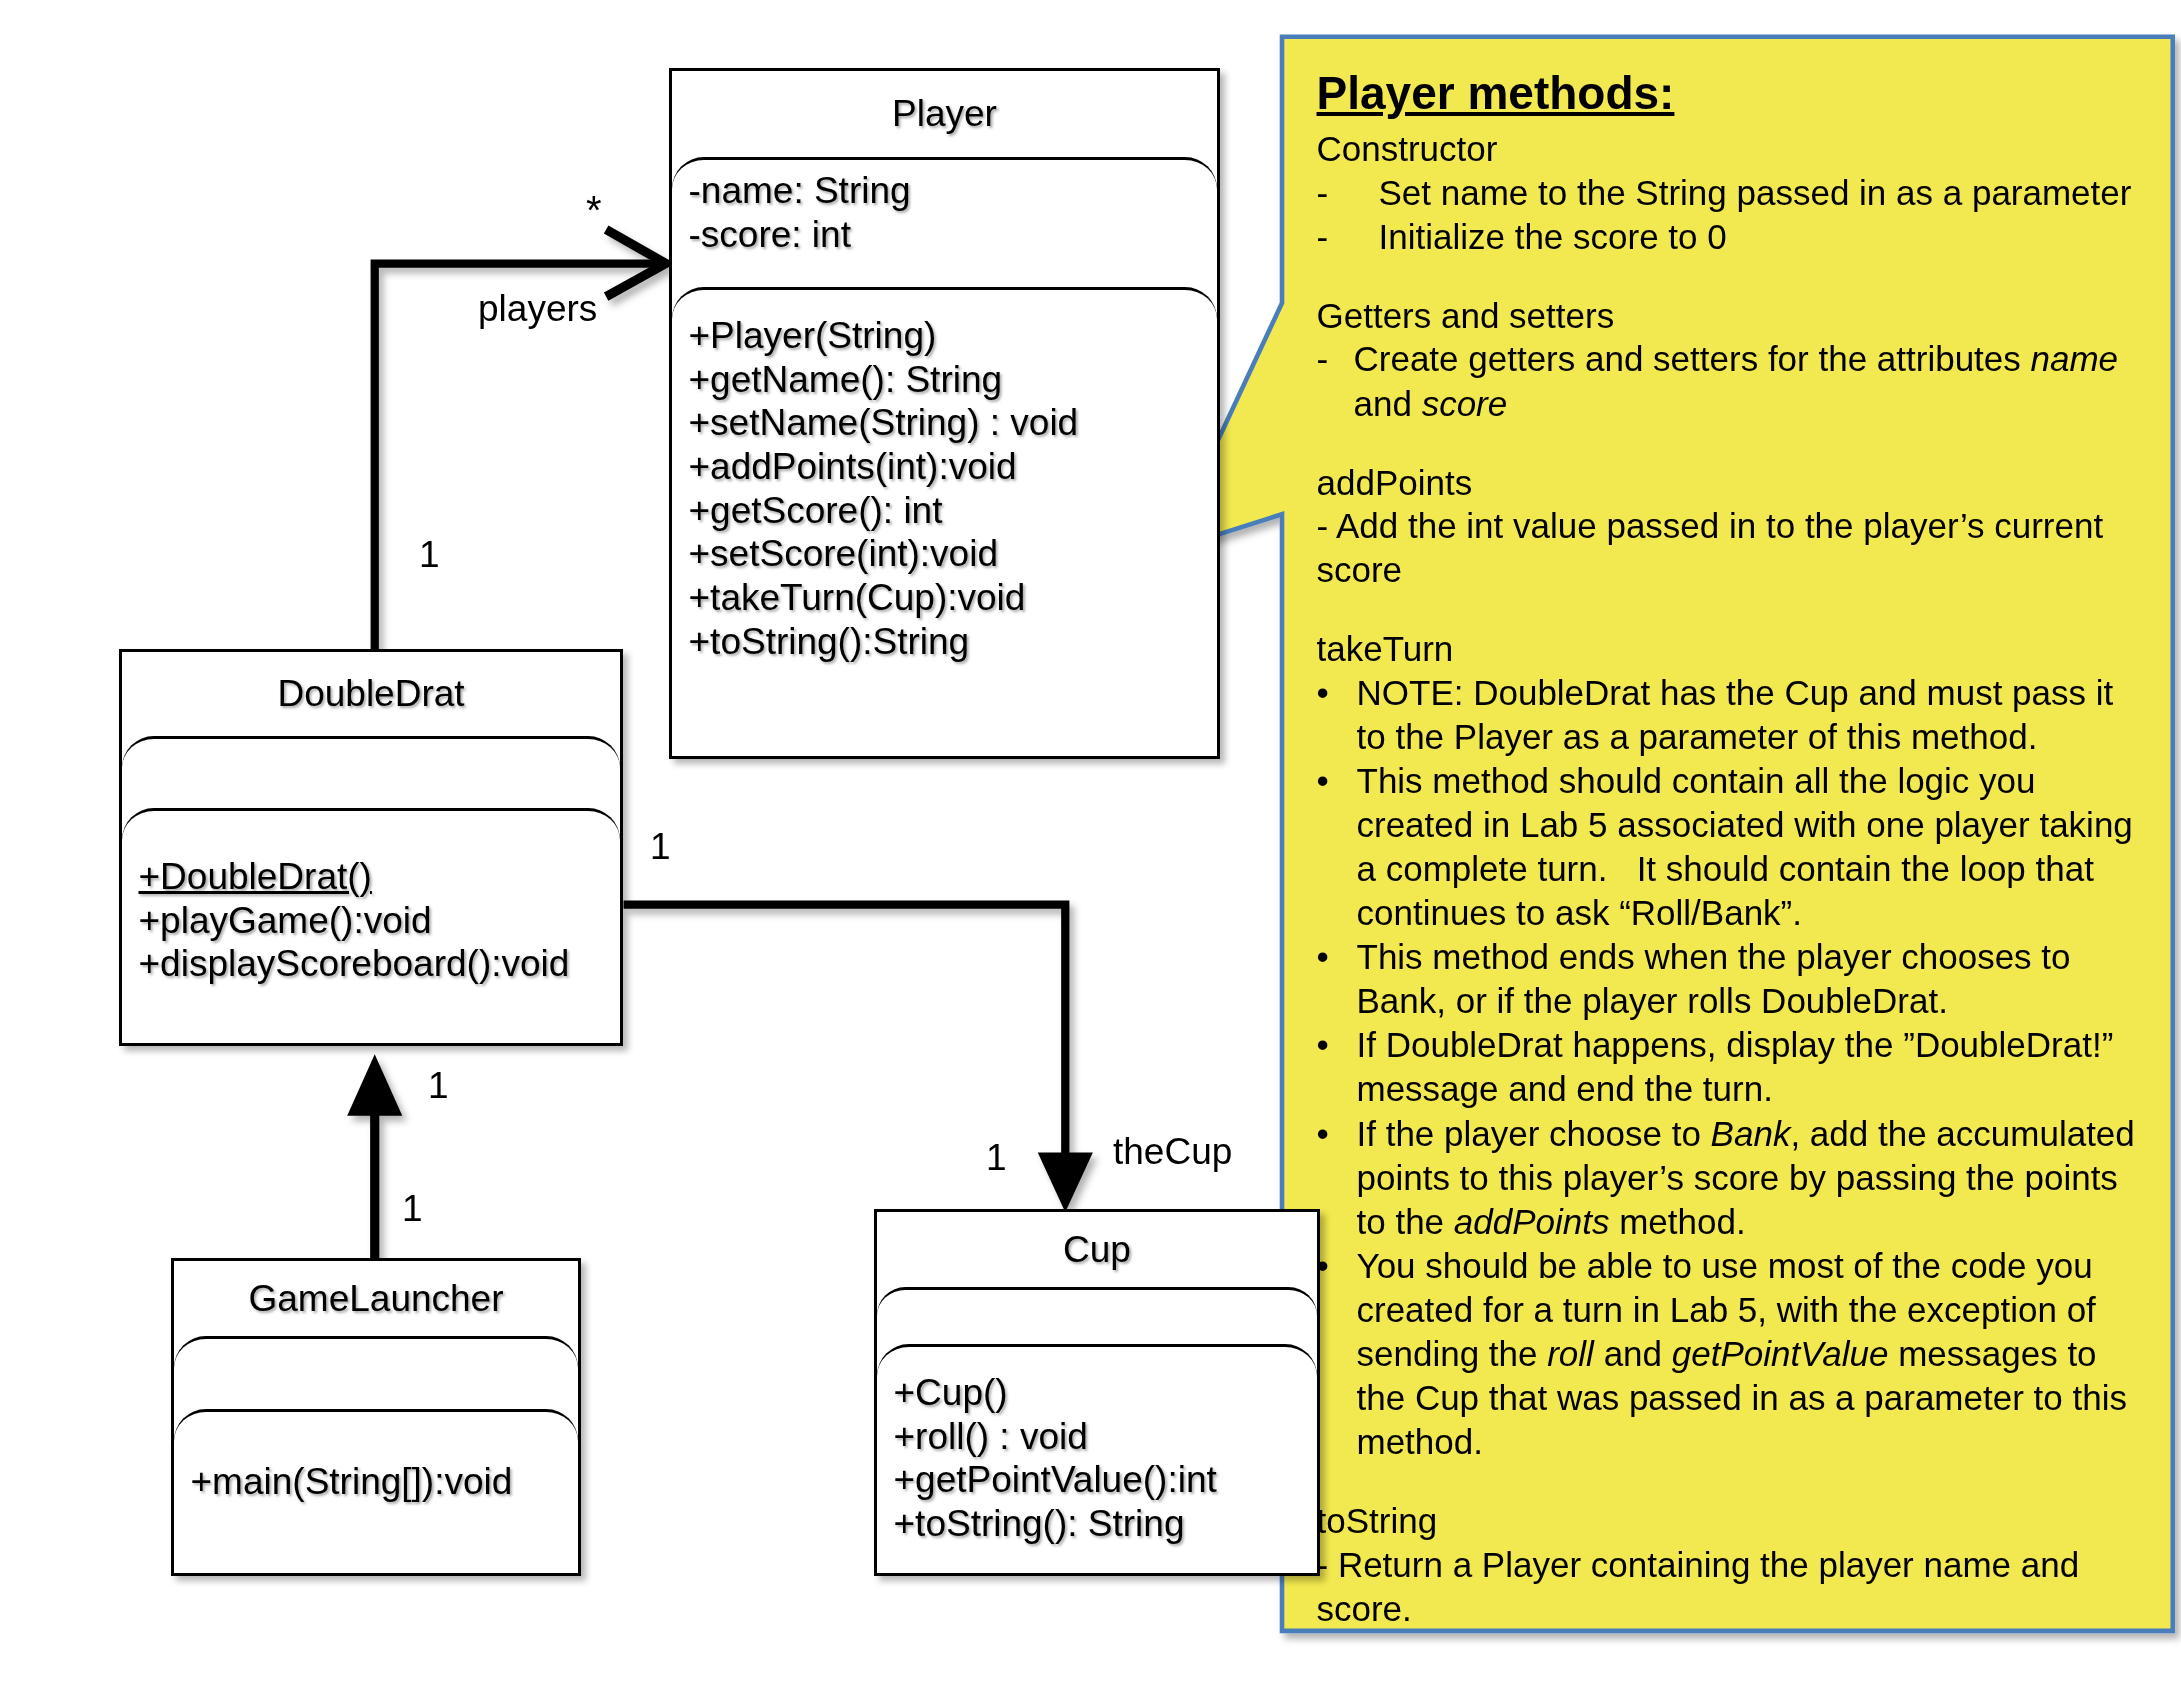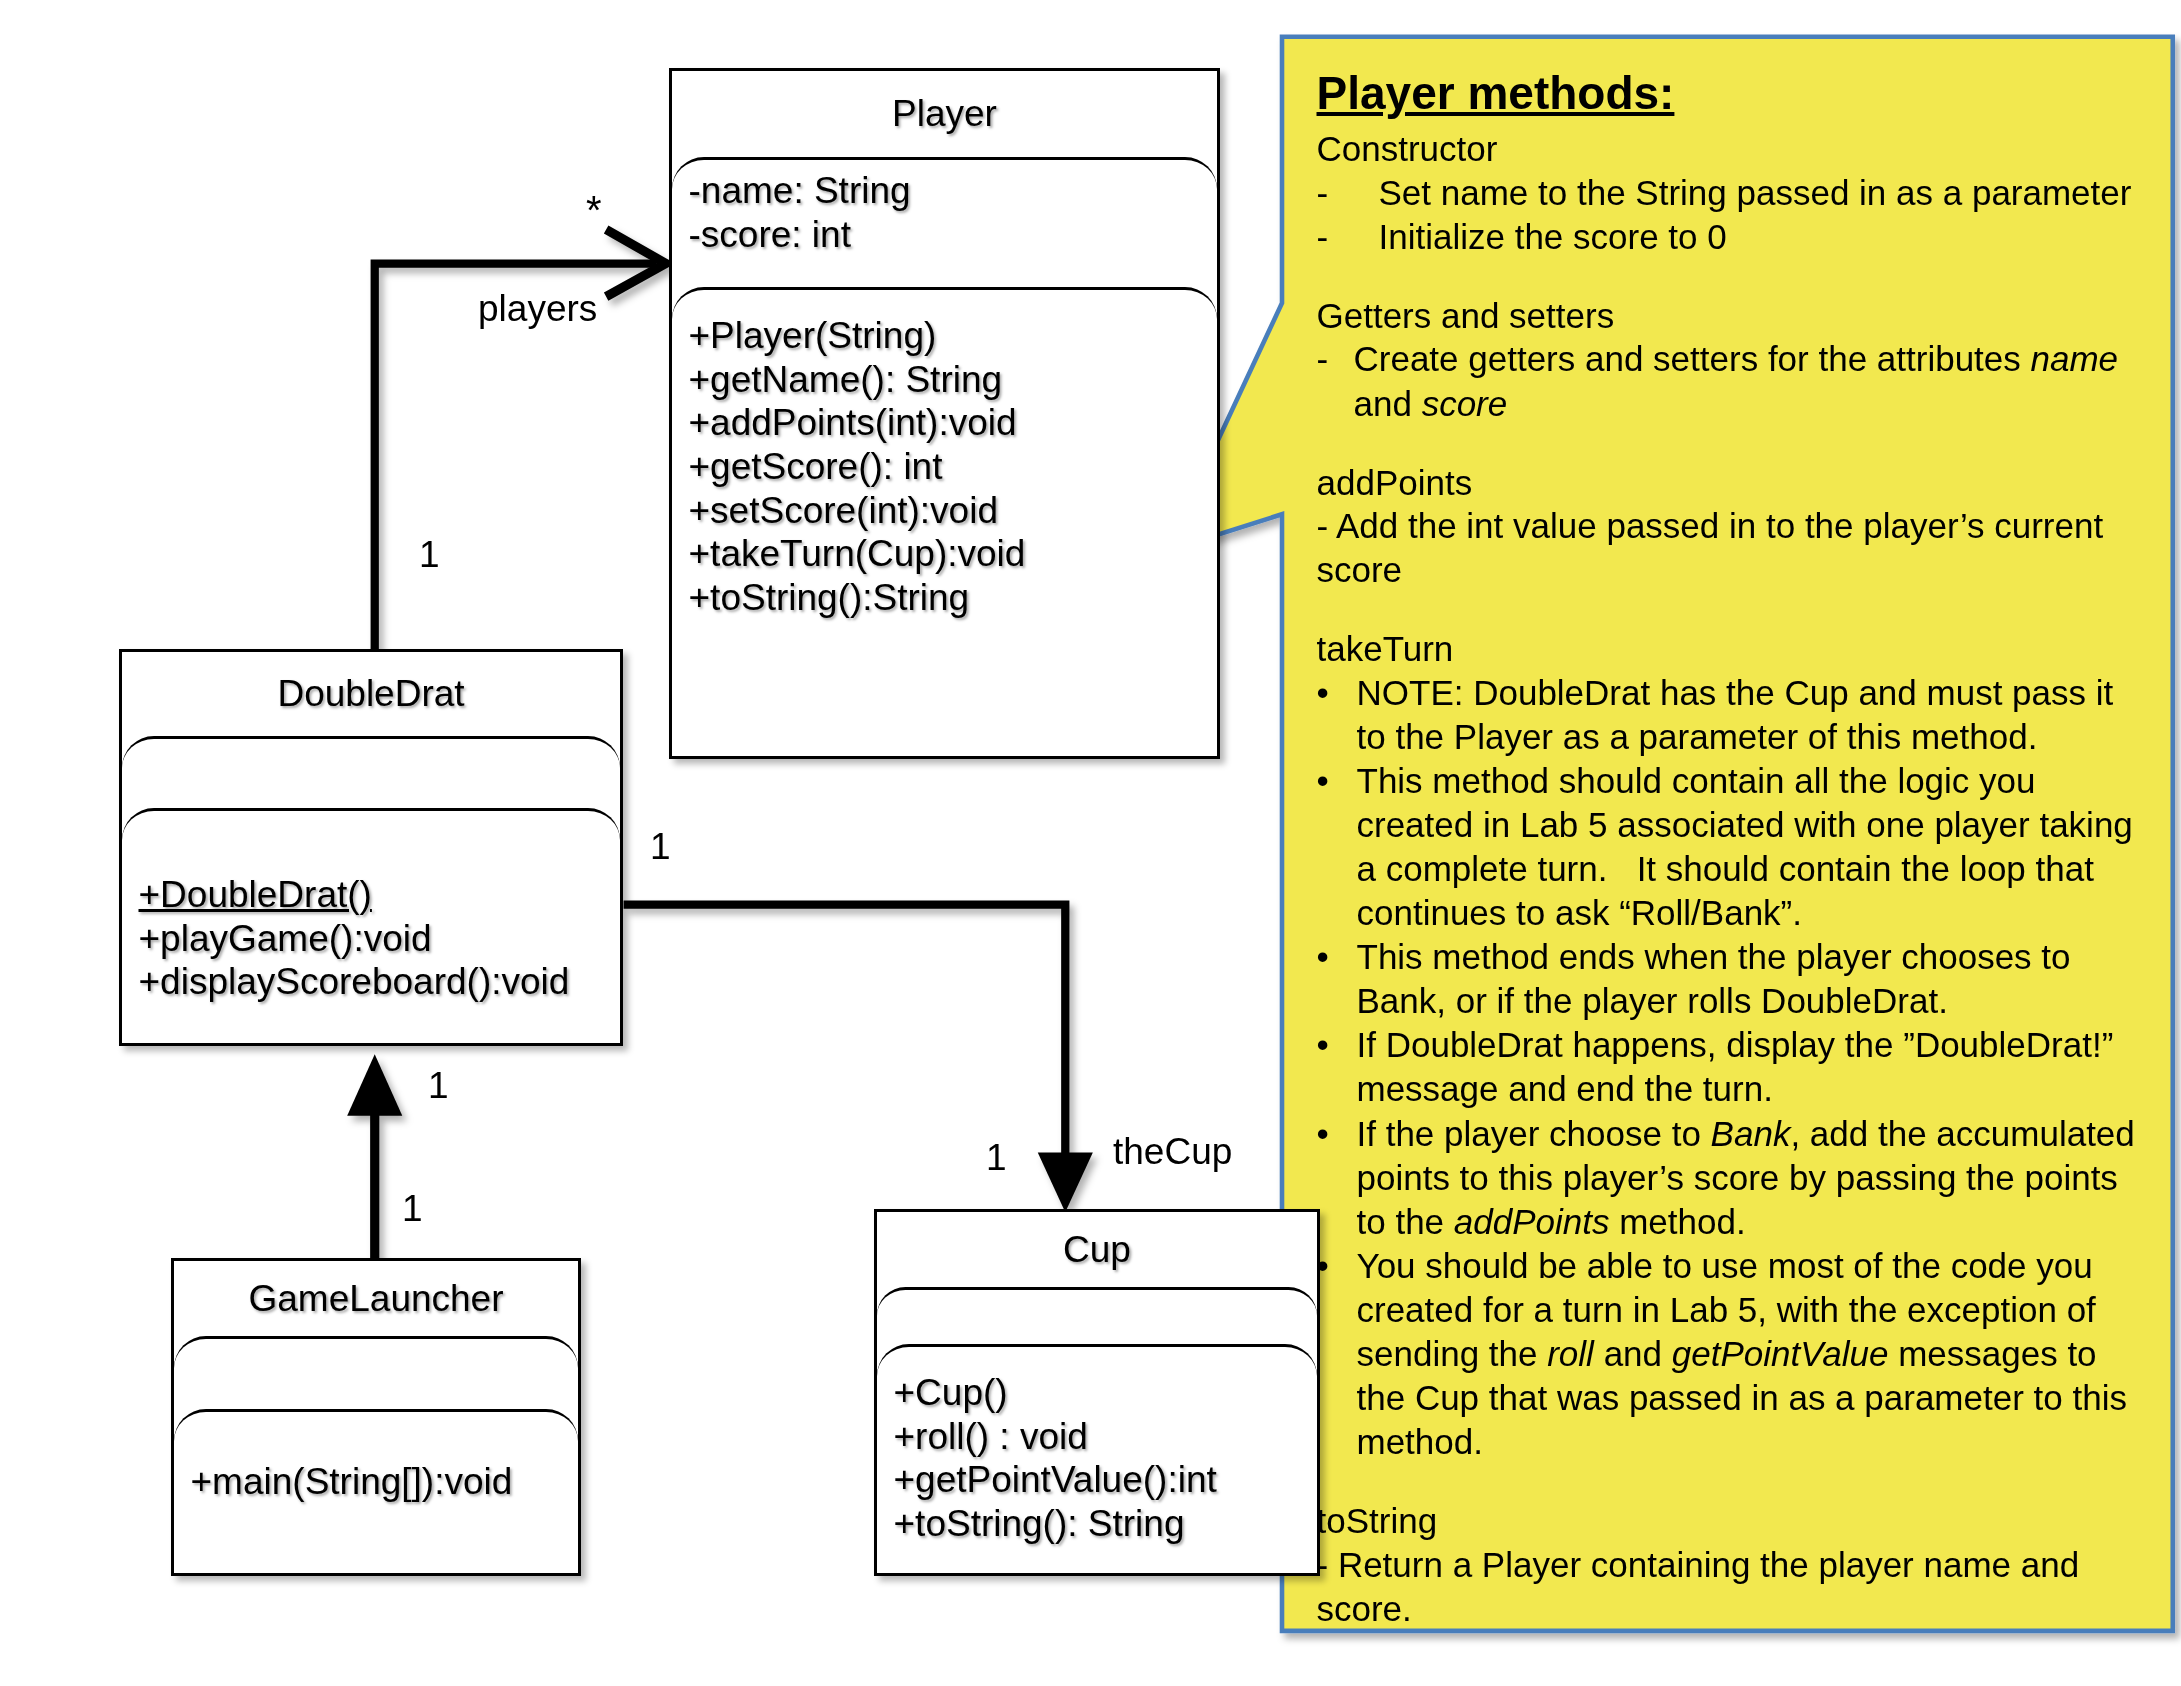--- a/index.html
+++ b/index.html
@@ -166,32 +166,33 @@
 
 <div class="uml-class" style="left:669px; top:68px; width:551px; height:691px;">
   <div class="uml-name" style="height:86px;">Player</div>
   <div class="uml-attrs" style="height:130px;">
     <div class="uml-line">-name: String</div>
     <div class="uml-line">-score: int</div>
   </div>
   <div class="uml-ops spacer-pad">
     <div class="uml-line">+Player(String)</div>
     <div class="uml-line">+getName(): String</div>
+    <div class="uml-line">+setName(String) : void</div>
     <div class="uml-line">+addPoints(int):void</div>
     <div class="uml-line">+getScore(): int</div>
     <div class="uml-line">+setScore(int):void</div>
     <div class="uml-line">+takeTurn(Cup):void</div>
     <div class="uml-line">+toString():String</div>
   </div>
 </div>
 
 <div class="uml-class" style="left:119px; top:649px; width:504px; height:397px;">
   <div class="uml-name" style="height:84px;">DoubleDrat</div>
   <div class="uml-attrs" style="height:72px;"></div>
-  <div class="uml-ops spacer-pad" style="padding-top:62px;">
+  <div class="uml-ops spacer-pad" style="padding-top:44px;">
     <div class="uml-line static">+DoubleDrat()</div>
     <div class="uml-line">+playGame():void</div>
     <div class="uml-line">+displayScoreboard():void</div>
   </div>
 </div>
 
 <div class="uml-class" style="left:171px; top:1258px; width:410px; height:318px;">
   <div class="uml-name" style="height:75px;">GameLauncher</div>
   <div class="uml-attrs" style="height:73px;"></div>
   <div class="uml-ops" style="padding-top:48px;">

